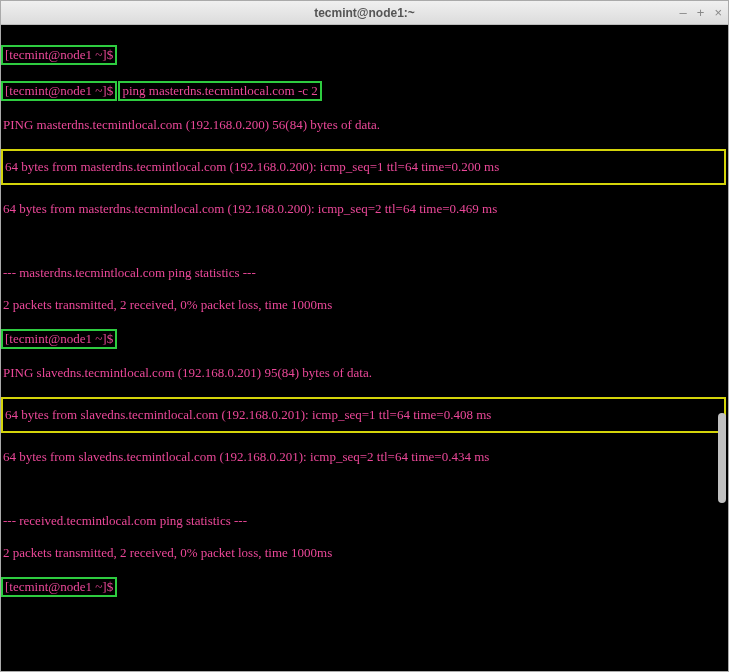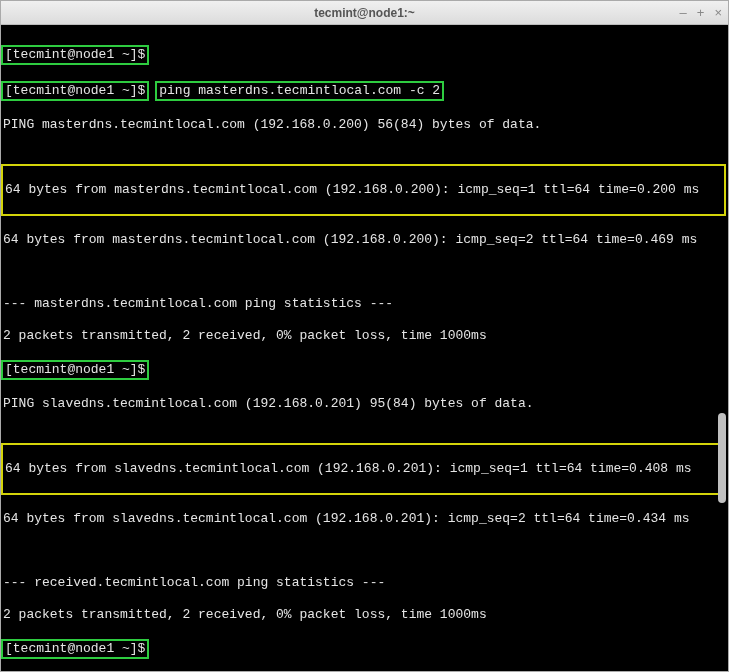--- a/index.html
+++ b/index.html
@@ -36,43 +36,42 @@
   right: 6px;
   display: flex;
   gap: 10px;
   color: #888;
   font-size: 13px;
 }
 .window-controls span { cursor: pointer; }
 .terminal {
   flex: 1;
   background: #000;
-  color: #e5e5e5;
-  font-family: Liberation Mono, monospace;
+  color: #ec4899;
+  font-family: Liberation Serif, serif;
   font-size: 13px;
   line-height: 16px;
   padding: 4px 2px;
   white-space: pre;
   overflow: hidden;
   position: relative;
 }
 .line { display: block; }
 .box-green {
   border: 2px solid #2ecc40;
   display: inline-block;
   padding: 0 2px;
   margin-left: -2px;
 }
 .box-yellow-wide {
   border: 2px solid #d4d40a;
   display: block;
-  padding: 16px 2px;
+  padding: 8px 2px;
   margin-left: -2px;
   width: calc(100% + 2px);
-  margin-top: 15px;
 }
 .scrollbar {
   position: absolute;
   right: 2px;
   top: 60%;
   width: 8px;
   height: 90px;
   background: #c0c0c0;
   border-radius: 4px;
 }

